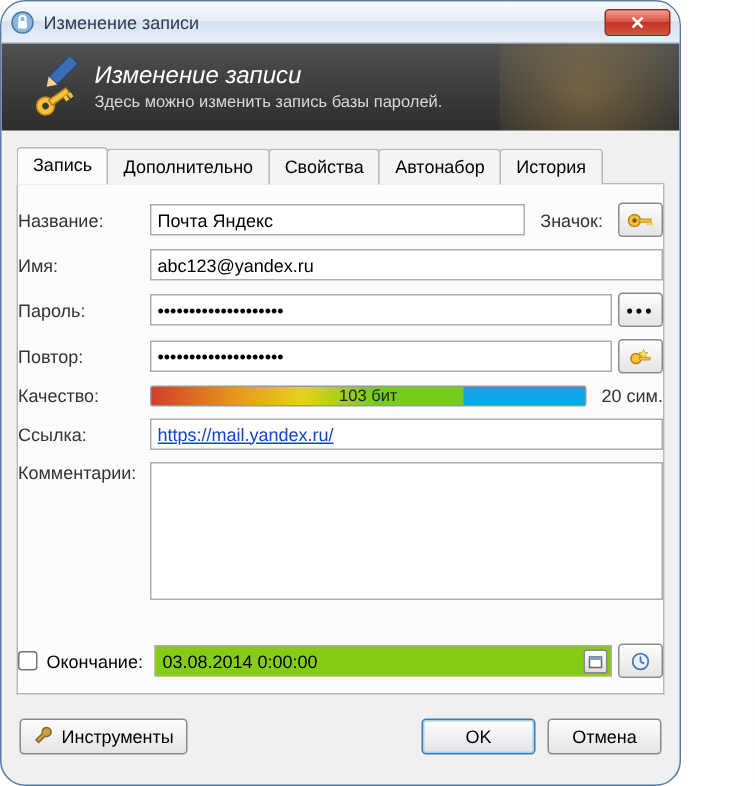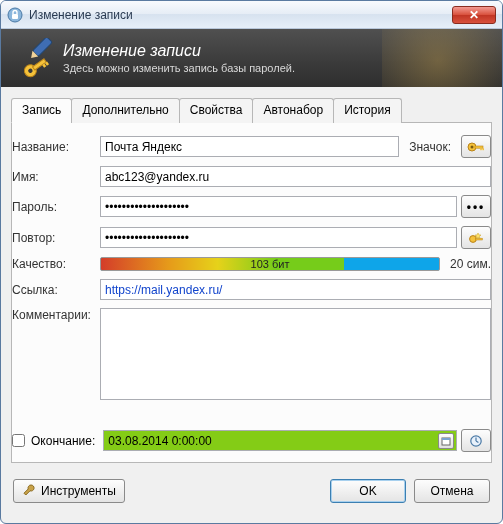--- a/index.html
+++ b/index.html
@@ -1,42 +1,42 @@
 <!DOCTYPE html>
 <html><head>
 <meta charset="utf-8">
 <style>
 * { box-sizing: border-box; font-family: "Segoe UI", Tahoma, sans-serif; font-size: 12px; }
 body { margin: 0; padding: 0; background: #fff; }
 
-.window { width: 503px; height: 524px; border: 1px solid #5a7aa0; border-radius: 6px; overflow: hidden; background: #f0f0f0; position: relative; }
+.window { width: 454px; height: 524px; border: 1px solid #5a7aa0; border-radius: 17px; overflow: hidden; background: #f0f0f0; position: relative; }
 
 .titlebar { height: 28px; background: linear-gradient(to bottom, #f8fafd 0%, #e6edf6 48%, #d7e2ef 49%, #e6eff9 100%); display: flex; align-items: center; padding: 0 6px; border-bottom: 1px solid #b8c7da; }
 .titlebar-icon { width: 16px; height: 16px; margin-right: 6px; }
 .titlebar-title { color: #2a3b52; font-size: 12px; flex: 1; }
 .close-btn { width: 44px; height: 18px; background: linear-gradient(to bottom, #f39b92, #d9523e 48%, #c03423 49%, #d8513d); border: 1px solid #8a2c1f; border-radius: 3px; color: #fff; display: flex; align-items: center; justify-content: center; font-weight: bold; font-size: 11px; cursor: pointer; }
 
 .header-band { height: 58px; background: linear-gradient(to bottom, #505050 0%, #3a3a3a 60%, #2e2e2e 100%); display: flex; align-items: center; padding: 0 12px; position: relative; overflow: hidden; }
 .header-band::after { content: ""; position: absolute; right: -20px; top: -10px; width: 140px; height: 140px; background: radial-gradient(circle at 40% 30%, rgba(255,200,80,0.28), rgba(0,0,0,0) 60%); }
 .header-icon { width: 40px; height: 40px; margin-right: 10px; position: relative; }
 .header-texts { display: flex; flex-direction: column; }
 .header-title { color: #fff; font-size: 16px; font-style: italic; font-weight: 500; }
 .header-sub { color: #d8d8d8; font-size: 11px; margin-top: 2px; }
 
-.tabs { display: flex; margin: 10px 10px 0 10px; border-bottom: 1px solid #b7b7b7; }
+.tabs { display: flex; margin: 10px 10px 0 10px; border-bottom: 1px solid #b7b7b7; align-items: flex-end; }
 .tab { padding: 4px 10px 5px; border: 1px solid #b7b7b7; border-bottom: none; margin-right: -1px; background: #f4f4f4; cursor: pointer; position: relative; top: 1px; border-radius: 3px 3px 0 0; }
 .tab.active { background: #fcfcfc; border-bottom: 1px solid #fcfcfc; }
 
 .panel { margin: 0 10px 8px 10px; border: 1px solid #b7b7b7; border-top: none; background: #fcfcfc; padding: 12px 0 10px; }
 
 .row { display: flex; align-items: center; margin-bottom: 8px; }
 .label { width: 88px; color: #333; }
 .field { flex: 1; }
 input[type=text].txt, .txt { width: 100%; height: 21px; border: 1px solid #abadb3; padding: 0 4px; font-size: 12px; }
-.txt.link { color: #1144cc; }
+.txt.link { color: #1144cc; text-decoration: underline; }
 
 .icon-label { margin: 0 6px 0 10px; color: #333; }
 .small-btn { width: 30px; height: 23px; border: 1px solid #8a8a8a; background: linear-gradient(#fdfdfd, #e4e4e4); border-radius: 3px; display: flex; align-items: center; justify-content: center; cursor: pointer; margin-left: 4px; }
 
 .quality-bar { flex: 1; height: 14px; border: 1px solid #999; background: #0ea5e9; position: relative; overflow: hidden; border-radius: 2px; }
 .quality-fill { height: 100%; width: 72%; background: linear-gradient(to right, #d43d2a 0%, #e69b1a 28%, #e6d21a 48%, #76cc1a 72%); position: relative; }
 .quality-text { position: absolute; left: 50%; top: 0; transform: translateX(-50%); font-size: 11px; color: #222; line-height: 12px; }
 .quality-count { margin-left: 10px; color: #333; white-space: nowrap; }
 
 .comment-area { width: 100%; height: 92px; border: 1px solid #abadb3; resize: none; padding: 4px; font-family: inherit; font-size: 12px; }

